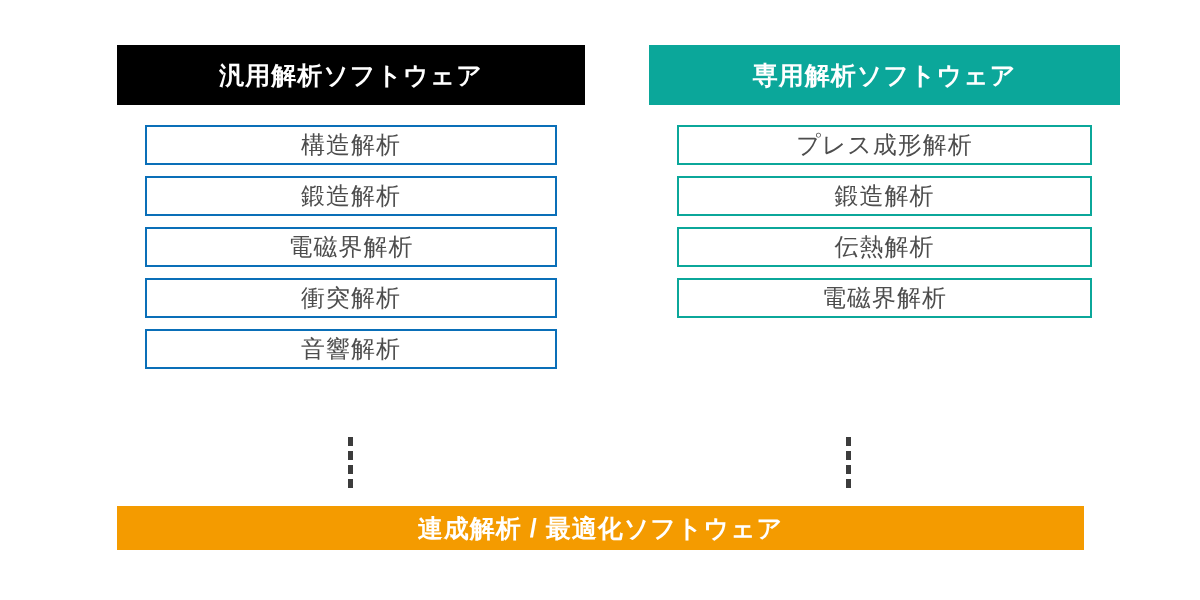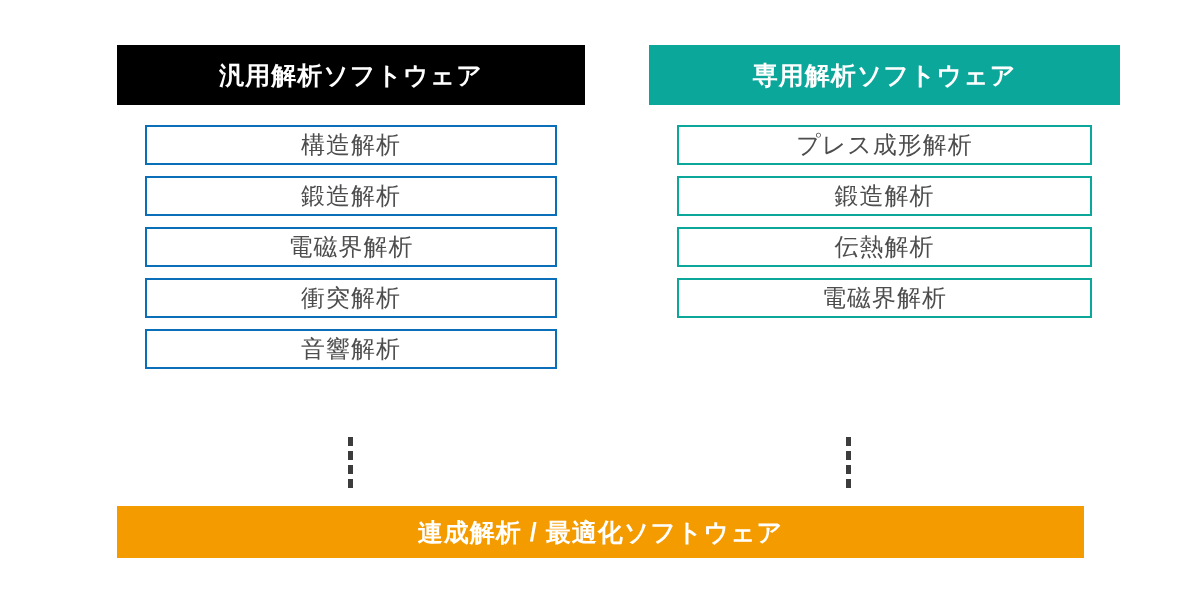--- a/index.html
+++ b/index.html
@@ -38,21 +38,21 @@
     position: absolute;
     top: 437px;
     width: 5px; height: 51px;
     background: repeating-linear-gradient(to bottom, #3C3C3C 0 9px, transparent 9px 14px);
   }
   .dots-left  { left: 348px; }
   .dots-right { left: 846px; }
   .bottom-bar {
     position: absolute;
     left: 117px; top: 506px;
-    width: 967px; height: 52px;
+    width: 967px; height: 44px;
     background: #F49B00;
     color: #ffffff;
     display: flex; align-items: center; justify-content: center;
     font-size: 25px; font-weight: bold;
     letter-spacing: 1px;
   }
 </style>
 </head>
 <body>
 

